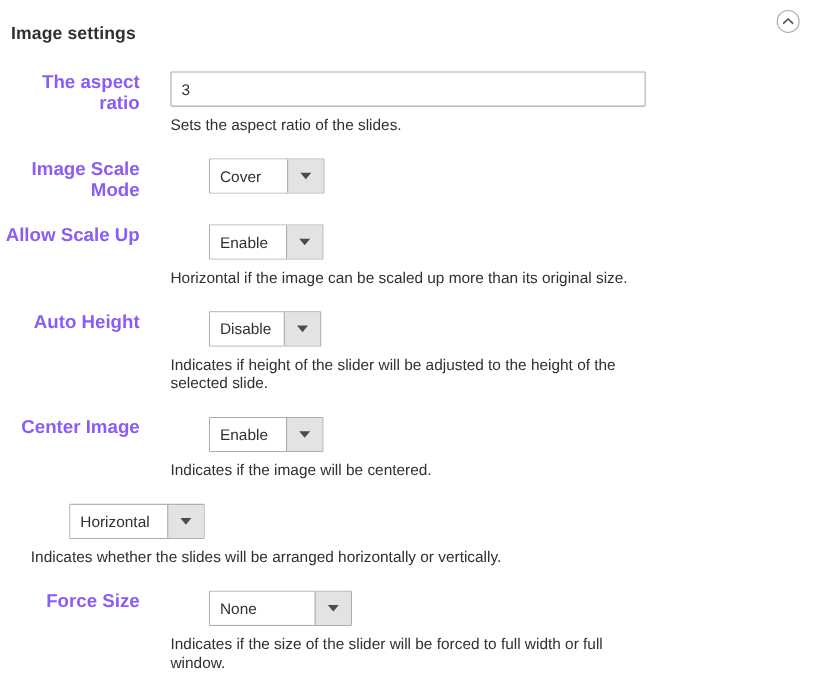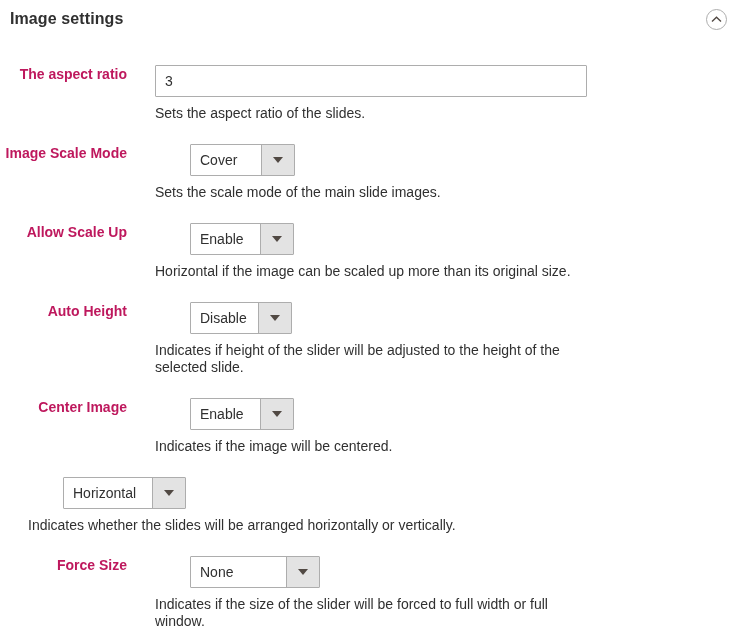--- a/index.html
+++ b/index.html
@@ -18,21 +18,21 @@
 
   
   .section-header {
     position: relative;
     height: 44px;
     padding: 0;
   }
   .section-title {
     position: absolute;
     left: 10px;
-    top: 10px;
+    top: 22px;
     font-size: 16px;
     font-weight: bold;
     color: #303030;
     letter-spacing: 0.1px;
   }
   .collapse-toggle {
     position: absolute;
     right: 12px;
     top: 9px;
     width: 21px;
@@ -55,23 +55,23 @@
   }
   .field-row {
     display: flex;
     align-items: flex-start;
     margin-bottom: 6px;
   }
   .field-label {
     width: 127px;
     flex: 0 0 127px;
     text-align: right;
-    font-size: 14px;
+    font-size: 17px;
     font-weight: bold;
-    color: #be185d;
+    color: #8b5cf6;
     line-height: 19px;
     padding-right: 0;
     box-sizing: border-box;
   }
   .field-control {
     flex: 1 1 auto;
     padding-left: 28px;
     box-sizing: border-box;
   }
 
@@ -178,21 +178,20 @@
 
   <div class="field-row">
     <div class="field-label">Image Scale Mode</div>
     <div class="field-control">
       <div class="select-box w-cover">
         <span class="select-value">Cover</span>
         <span class="select-arrow">
             <i></i>
           </span>
       </div>
-      <div class="field-note">Sets the scale mode of the main slide images.</div>
     </div>
   </div>
 
   <div class="spacer-sm"></div>
 
   <div class="field-row">
     <div class="field-label">Allow Scale Up</div>
     <div class="field-control">
       <div class="select-box w-enable">
         <span class="select-value">Enable</span>

